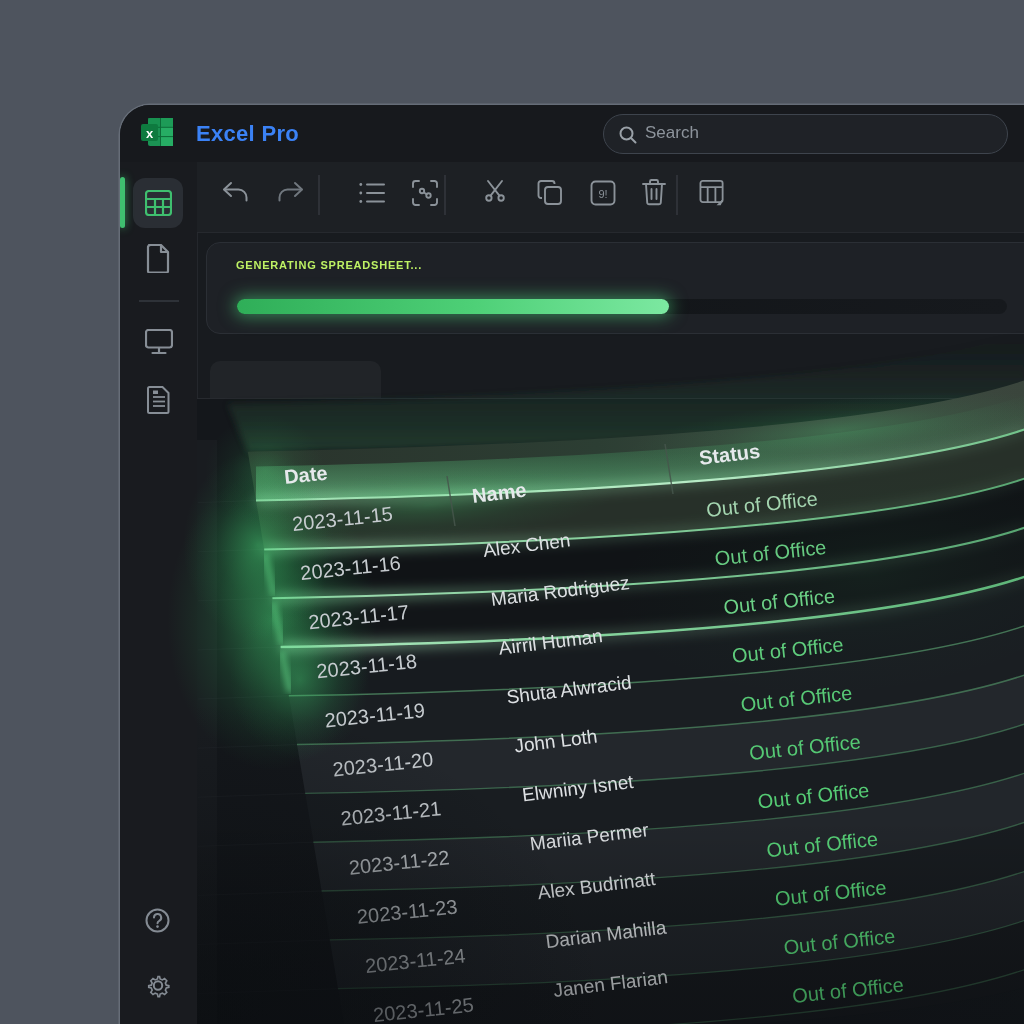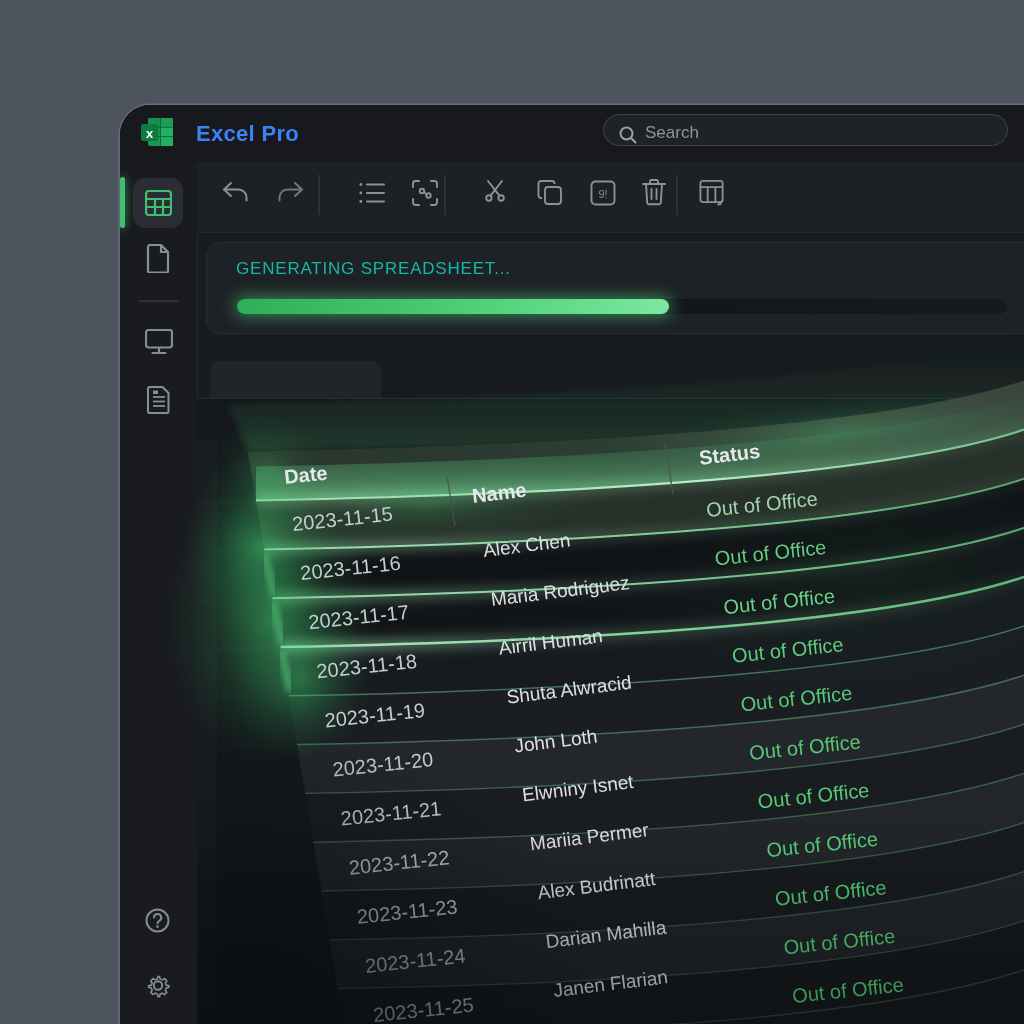--- a/index.html
+++ b/index.html
@@ -1,27 +1,27 @@
 <!DOCTYPE html>
 <html><head><meta charset="utf-8">
 <style>
   html,body{margin:0;padding:0;}
   body{width:1024px;height:1024px;overflow:hidden;background:#4e545e;font-family:"Liberation Sans",sans-serif;position:relative;}
   #win{position:absolute;left:120px;top:105px;width:904px;height:919px;background:#181b1f;border-radius:30px 0 0 0;box-shadow:0 0 0 1.5px rgba(190,200,215,0.22);overflow:hidden;}
   #titlebar{position:absolute;left:0;top:0;width:100%;height:57px;background:#17191d;border-bottom:1px solid #23262b;}
   #logo{position:absolute;left:21px;top:13px;width:32px;height:30px;}
   #apptitle{position:absolute;left:76px;top:16px;font-size:22px;font-weight:bold;color:#3b82f6;letter-spacing:0.3px;}
-  #search{position:absolute;left:483px;top:9px;width:405px;height:32px;border-radius:21px;background:#1f2227;border:1.5px solid #3e444d;box-sizing:border-box;}
+  #search{position:absolute;left:483px;top:9px;width:405px;height:40px;border-radius:21px;background:#1f2227;border:1.5px solid #3e444d;box-sizing:border-box;}
   #search span{position:absolute;left:41px;top:8px;font-size:17px;color:#8d949c;}
   #sidebar{position:absolute;left:0;top:57px;width:77px;height:862px;background:#191b1f;border-right:1px solid #24272c;}
   #accent{position:absolute;left:0px;top:15px;width:4.5px;height:51px;background:#3fbf6f;border-radius:3px;box-shadow:0 0 8px rgba(70,210,120,0.7);}
   #activetile{position:absolute;left:13px;top:16px;width:50px;height:50px;border-radius:12px;background:#2a2e34;}
   #toolbar{position:absolute;left:77px;top:57px;width:827px;height:70px;background:#1d2024;border-bottom:1px solid #26292e;}
   #panel{position:absolute;left:86px;top:137px;width:950px;height:92px;background:#1e2126;border:1.5px solid #2b2f35;border-radius:14px;box-sizing:border-box;}
-  #ptext{position:absolute;left:29px;top:16px;font-size:17px;font-weight:normal;color:#14b8a6;letter-spacing:0.8px;}
+  #ptext{position:absolute;left:29px;top:16px;font-size:11px;font-weight:bold;color:#bef264;letter-spacing:0.8px;}
   #track{position:absolute;left:30px;top:56px;width:770px;height:15px;border-radius:8px;background:linear-gradient(90deg,#101316,#16191d);}
   #fill{position:absolute;left:0;top:0;width:432px;height:15px;border-radius:8px;background:linear-gradient(90deg,#2fae58,#4ed077 55%,#7ce8a1);box-shadow:0 0 16px 3px rgba(80,220,130,0.5);}
   #tab{position:absolute;left:90px;top:256px;width:171px;height:37px;background:#212428;border-radius:10px 10px 0 0;}
   #tabline{position:absolute;left:77px;top:293px;width:827px;height:1px;background:#272a2f;}
   #content{position:absolute;left:77px;top:294px;width:827px;height:625px;background:linear-gradient(115deg,#14171b 55%,#161a1e);}
   svg{position:absolute;left:0;top:0;}
   .icon{position:absolute;}
 </style></head>
 <body>
 <div id="win">

